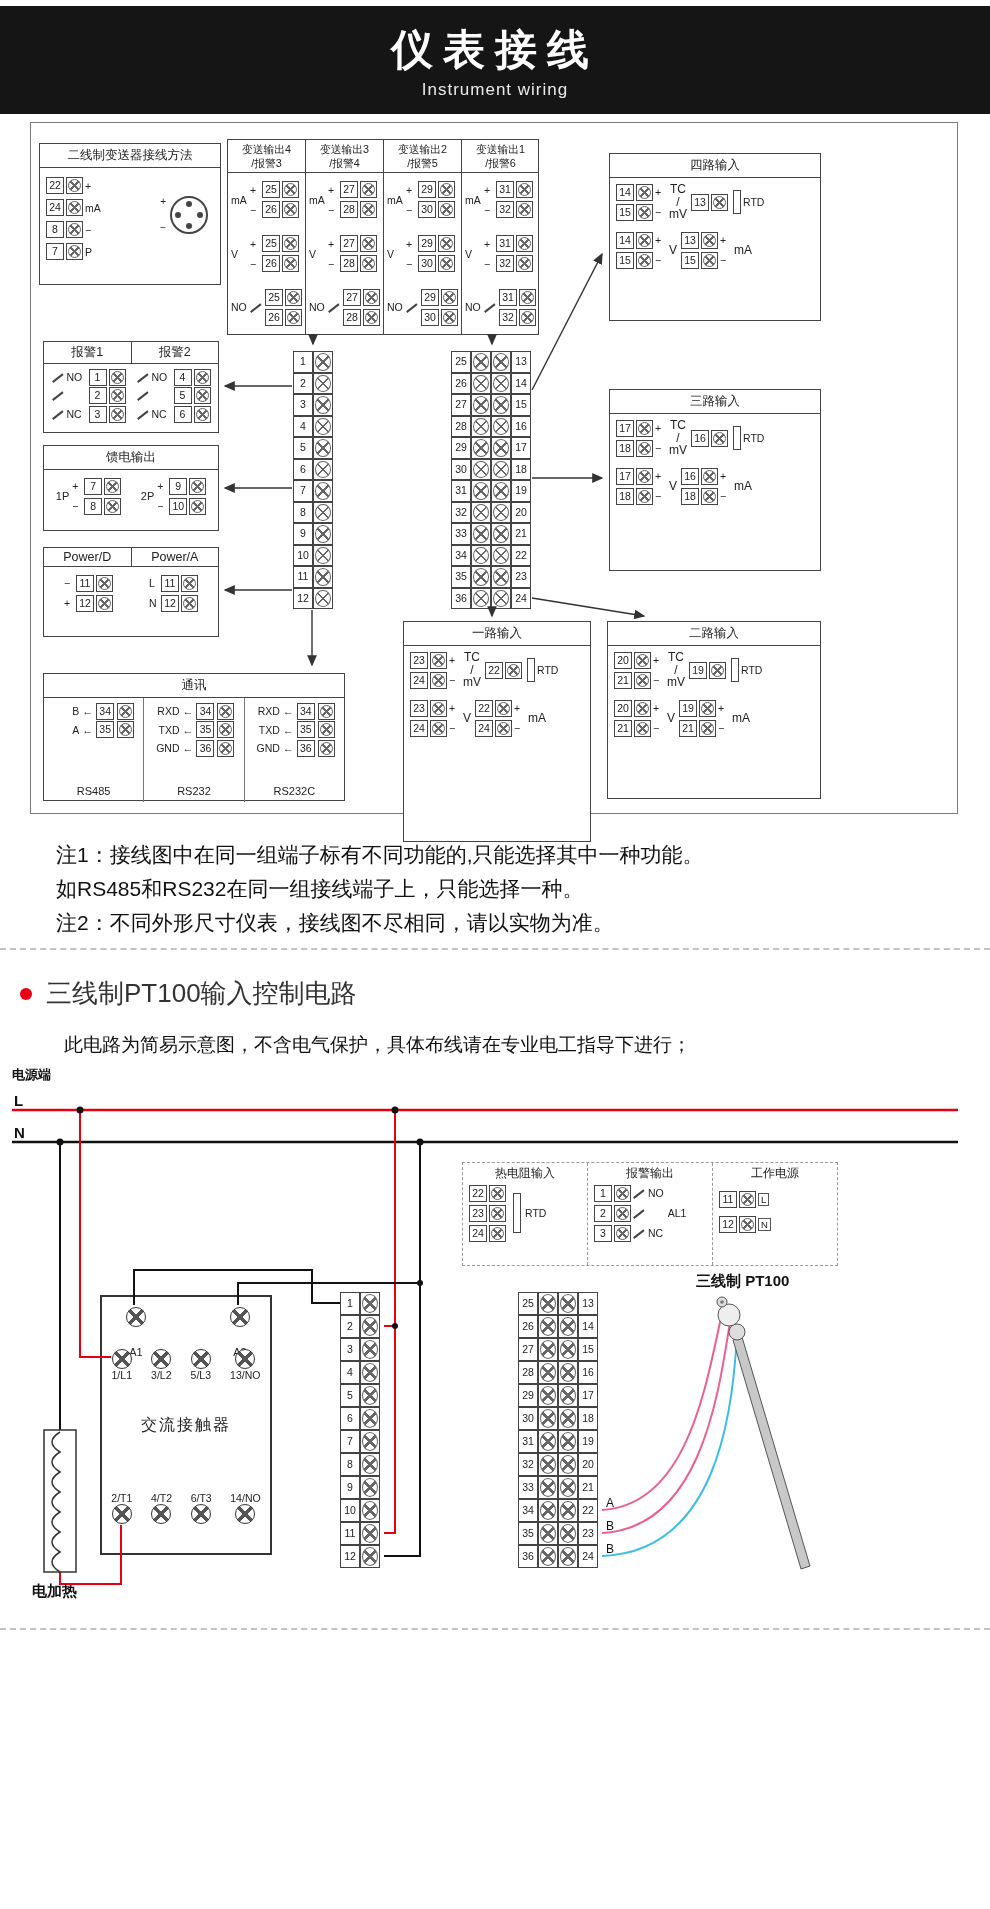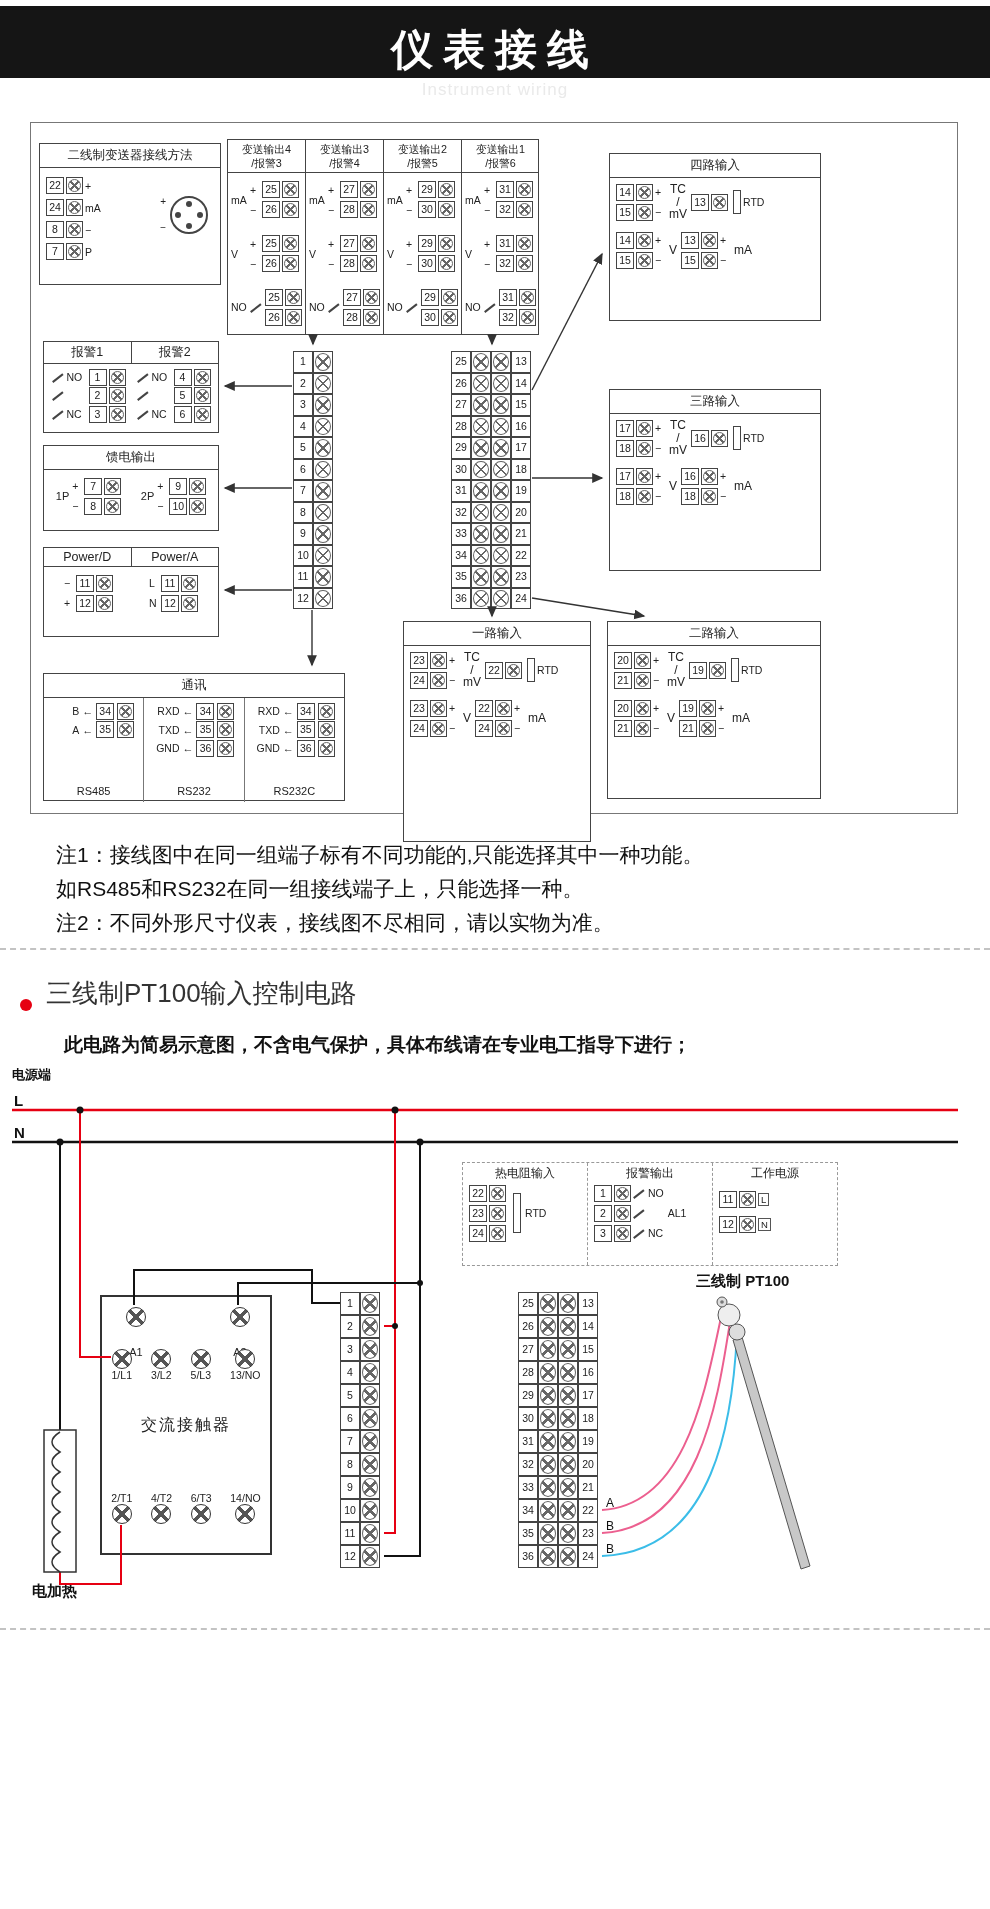--- a/index.html
+++ b/index.html
@@ -1,21 +1,21 @@
 <!DOCTYPE html>
 <html><head>
 <meta charset="utf-8">
 <style>
 *{box-sizing:border-box;margin:0;padding:0}
 html,body{background:#fff}
 body{font-family: "Liberation Sans", sans-serif;color:#222}
 .page{position:relative;width:990px;height:1909px;background:#fff;overflow:hidden;margin:0 auto}
 
 
-.hdr{position:absolute;left:0;top:6px;width:100%;height:72px;background:#151515;color:#fff;text-align:center}
+.hdr{position:absolute;left:0;top:6px;width:100%;height:108px;background:#151515;color:#fff;text-align:center}
 .hdr h1{font-size:42px;font-weight:bold;letter-spacing:10px;padding-top:16px}
 .hdr .sub{font-size:17px;color:#eaeaea;letter-spacing:1px;margin-top:2px}
 
 
 .dbox{position:absolute;left:30px;top:122px;width:928px;height:692px;border:1.5px solid #777;background:#fff}
 .panel{position:absolute;border:1.5px solid #444;background:#fff;font-size:11px}
 .ptitle{border-bottom:1.5px solid #444;text-align:center;font-size:12.5px;padding:3px 2px;white-space:nowrap;overflow:hidden}
 .hrow{display:flex;border-bottom:1.5px solid #444}
 .hcell{flex:1;text-align:center;font-size:12.5px;padding:2px 0;border-right:1.5px solid #444}
 .hcell:last-child{border-right:none}
@@ -81,24 +81,24 @@
 .s2s .srow>*{height:23px;line-height:21px;width:20px}
 .vstrip .tnum{font-size:10.5px}
 
 
 .notes{position:absolute;left:56px;top:838px;width:900px;font-size:21px;line-height:34px;color:#111}
 
 
 .divider{position:absolute;left:0;width:100%;border-top:2.5px dashed #c3c3c3}
 
 
-.s2head{position:absolute;left:20px;top:976px;display:flex;align-items:flex-end;gap:14px}
+.s2head{position:absolute;left:20px;top:976px;display:flex;align-items:center;gap:14px}
 .reddot{width:12px;height:12px;border-radius:50%;background:#e60012;flex:none}
 .s2title{font-size:26px;color:#333}
-.s2sub{position:absolute;left:64px;top:1032px;font-size:19px;font-weight:bold;color:#111}
+.s2sub{position:absolute;left:64px;top:1032px;font-size:19px;font-weight:normal;color:#111}
 .plbl{position:absolute;font-size:13px;font-weight:bold;color:#111}
 .wl{position:absolute;font-size:12px;color:#111}
 
 .dashbox{position:absolute;left:462px;top:1162px;width:376px;height:104px;border:1.5px dashed #999;display:flex;background:#fff}
 .sbox{flex:1;border-right:1.5px dashed #999;padding:2px 6px}
 .sbox:last-child{border-right:none}
 .sbt{font-size:12px;text-align:center;margin-bottom:1px;white-space:nowrap}
 .flexr{display:flex;align-items:center;gap:4px}
 .r2{height:40px}
 

